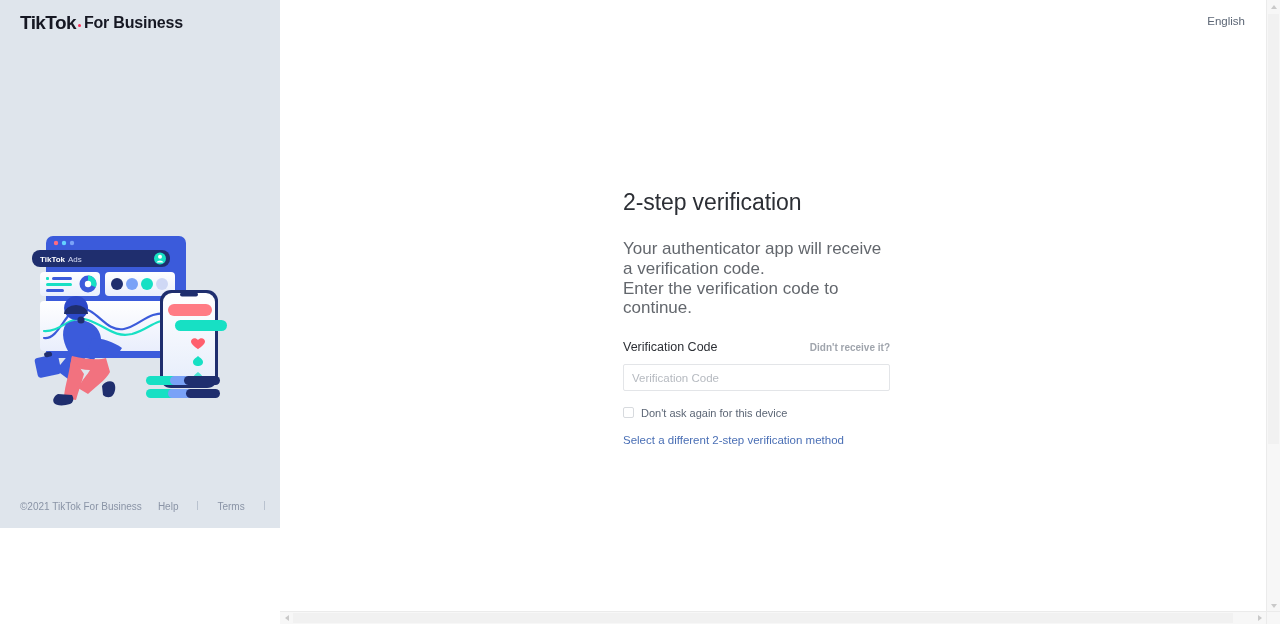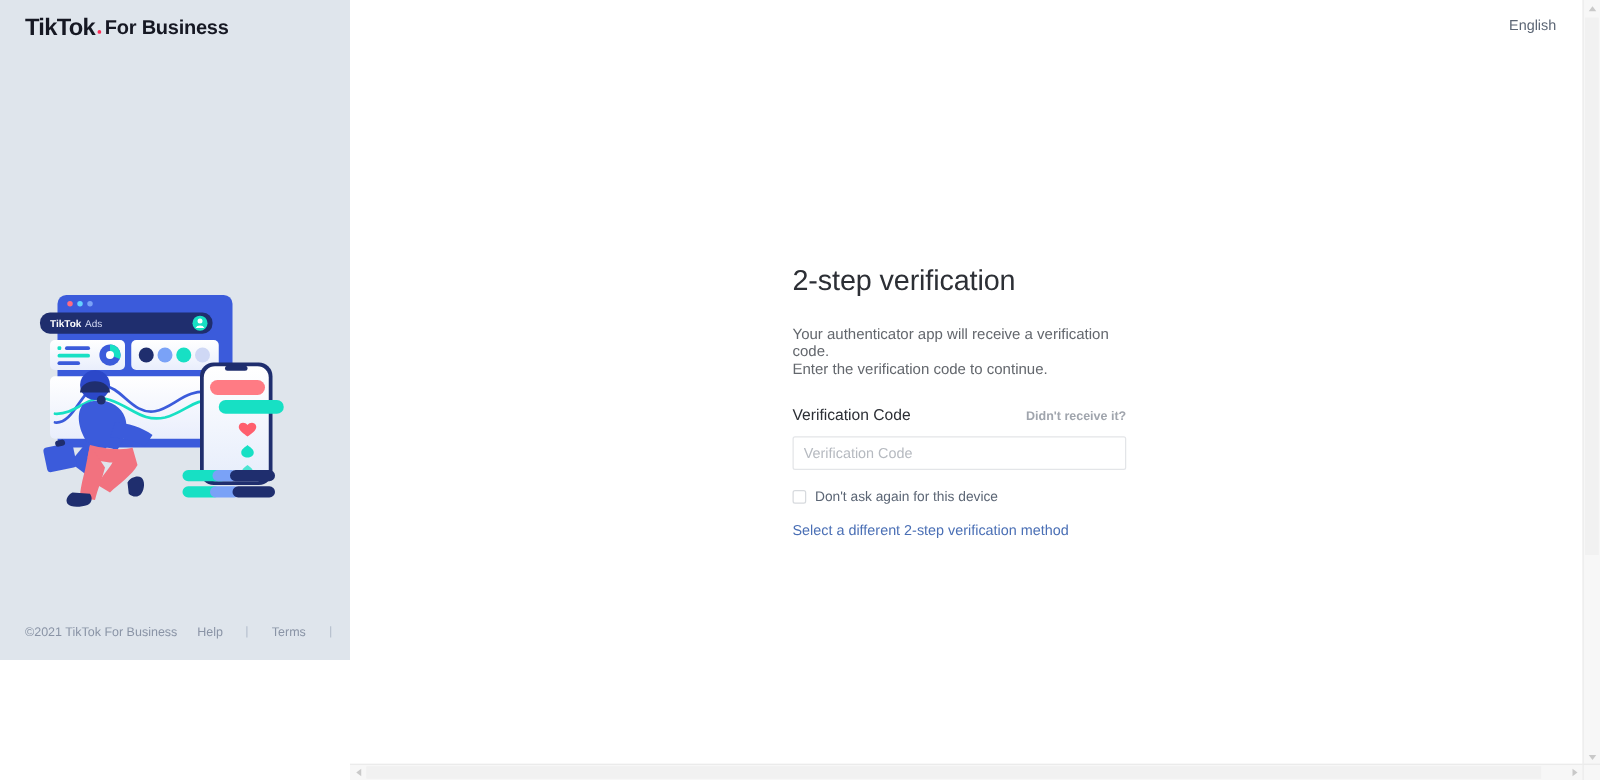--- a/index.html
+++ b/index.html
@@ -115,37 +115,36 @@
     right: 35px;
     top: 15px;
     font-size: 11.5px;
     color: #5c6675;
     cursor: pointer;
     user-select: none;
   }
 
   .panel {
     position: absolute;
-    left: 354px;
+    left: 343px;
     top: 190px;
     width: 267px;
-    margin-top: 22px;
   }
 
   .title {
     font-size: 23px;
     font-weight: normal;
     color: #2c2f35;
     margin: 0 0 24px 0;
     letter-spacing: -0.1px;
     line-height: 1.1;
   }
 
   .desc {
-    font-size: 12px;
+    font-size: 17px;
     line-height: 1.16;
     color: #63676d;
     margin: 0 0 22px 0;
   }
   .desc span { display: block; }
 
   .field-head {
     display: flex;
     justify-content: space-between;
     align-items: baseline;

